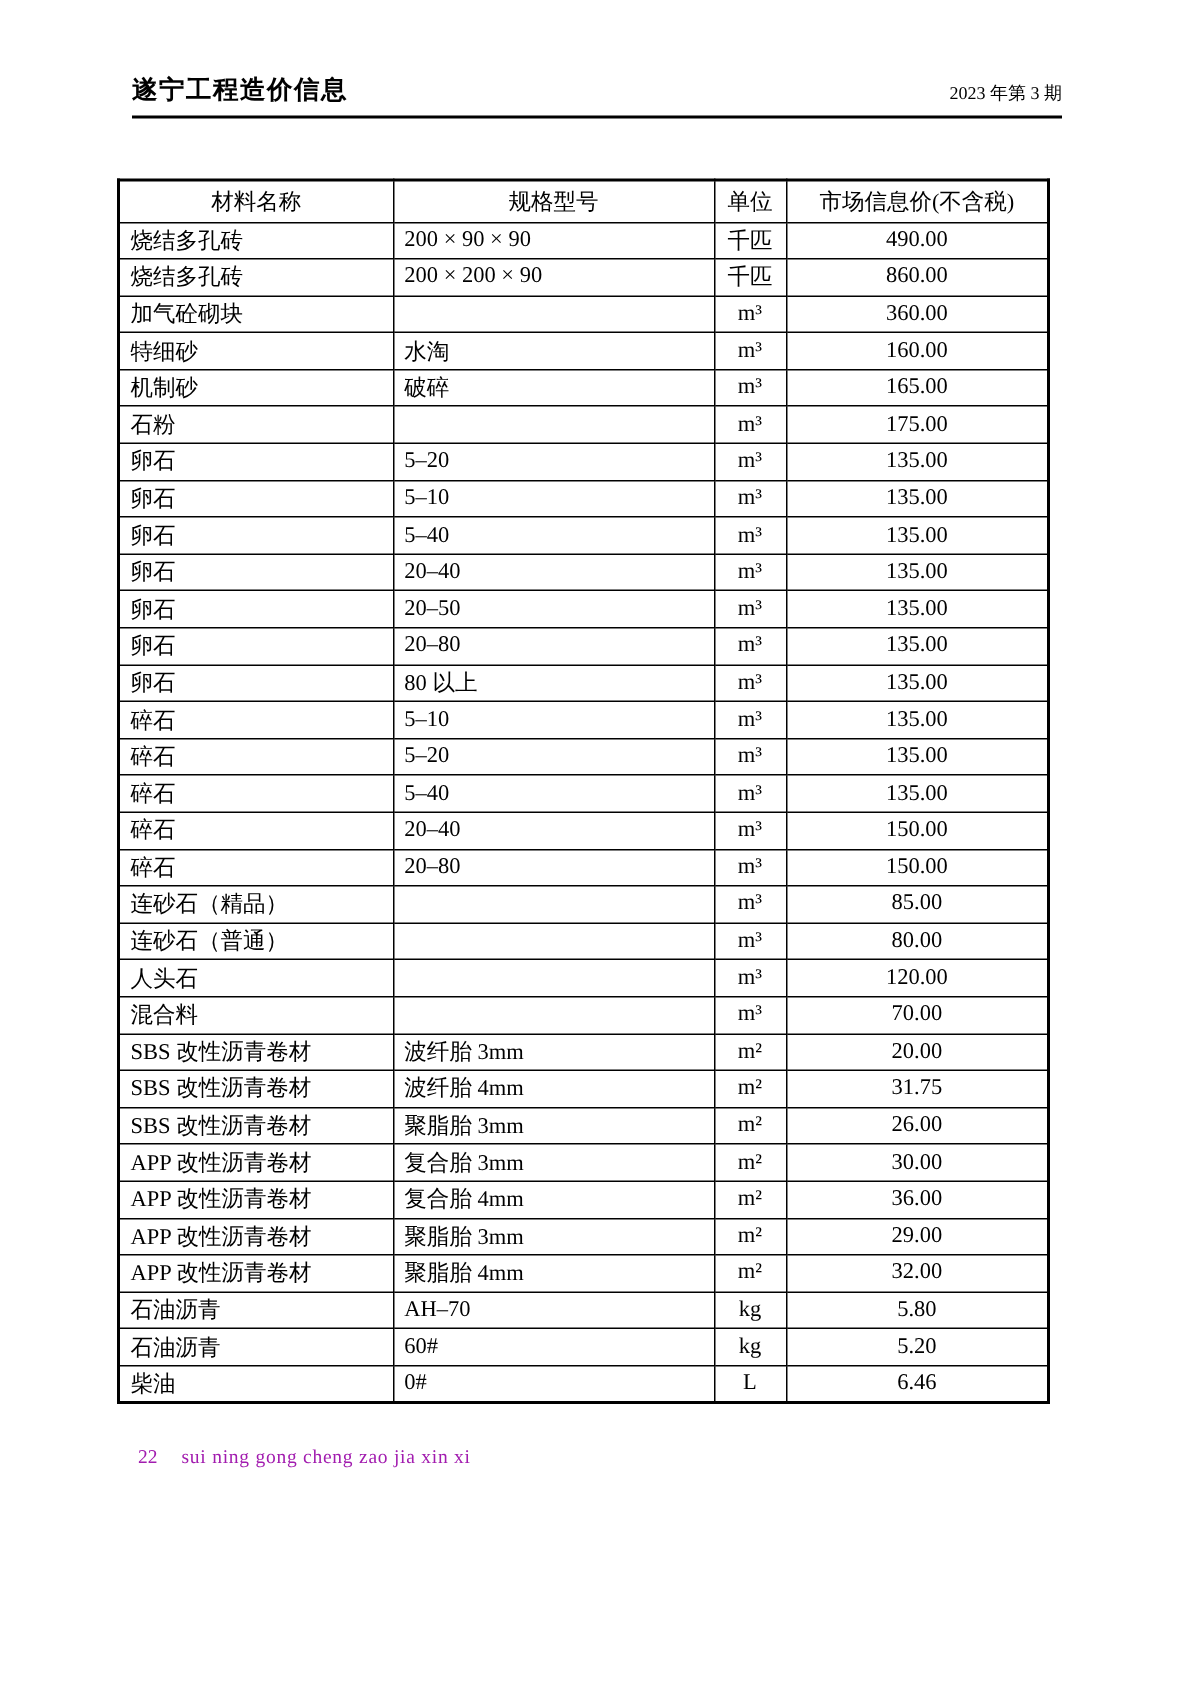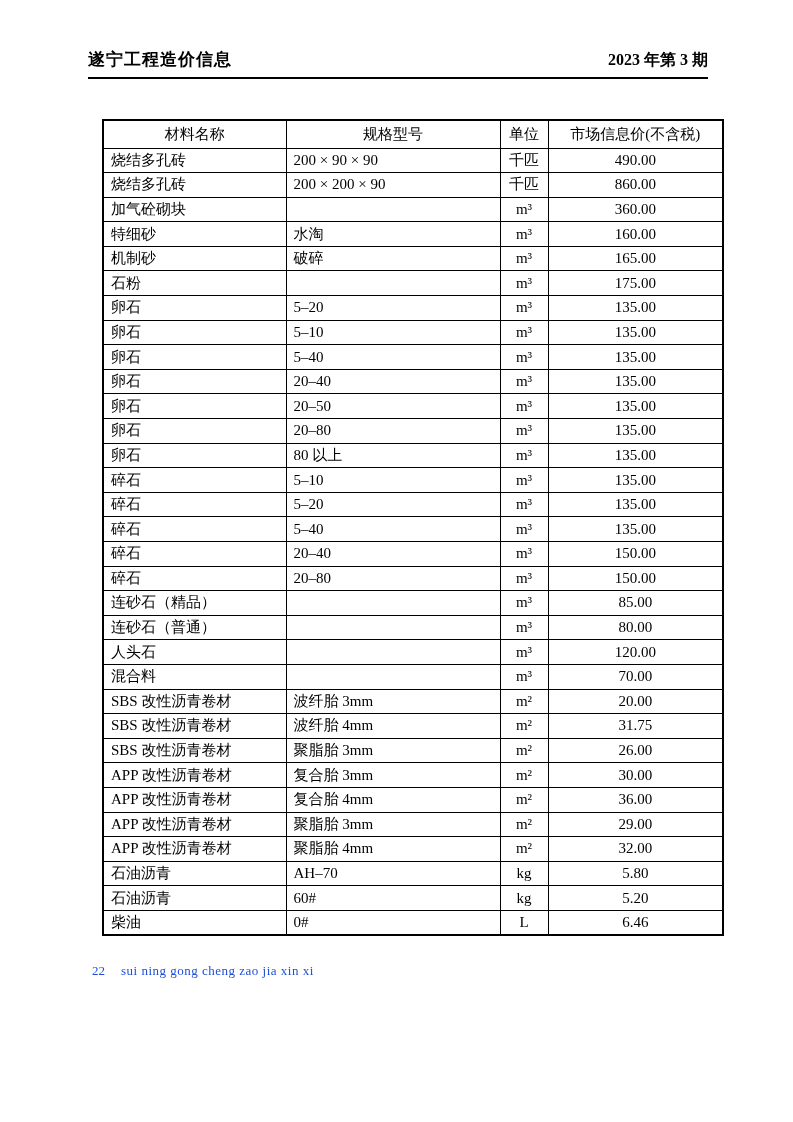--- a/index.html
+++ b/index.html
@@ -28,26 +28,26 @@
     border-bottom: 2px solid #000000;
     padding-bottom: 6px;
     gap: 20px;
   }
   .journal-title {
     font-size: 17px;
     font-weight: bold;
     letter-spacing: 1px;
   }
   .issue-label {
-    font-size: 16px;
-    font-weight: bold;
+    font-size: 12px;
+    font-weight: normal;
   }
   
   .table-wrap {
-    margin: 40px 88px 0 88px;
+    margin: 40px 88px 0 64px;
     padding-left: 14px;
   }
   table.price-table {
     border-collapse: collapse;
     width: 620px;
     border: 2px solid #000000;
     table-layout: fixed;
   }
   table.price-table th,
   table.price-table td {
@@ -76,21 +76,21 @@
   }
   td.cell-price {
     text-align: center;
   }
   
   .page-footer {
     margin: 27px 0 0 92px;
     font-size: 13px;
     display: flex;
     align-items: baseline;
-    color: #1d4ed8;
+    color: #a21caf;
   }
   .page-number { margin-right: 16px; }
   .footer-romanized { letter-spacing: 0.5px; }
 </style>
 </head>
 <body>
 
 <div class="page">
 
   <div class="page-header">

